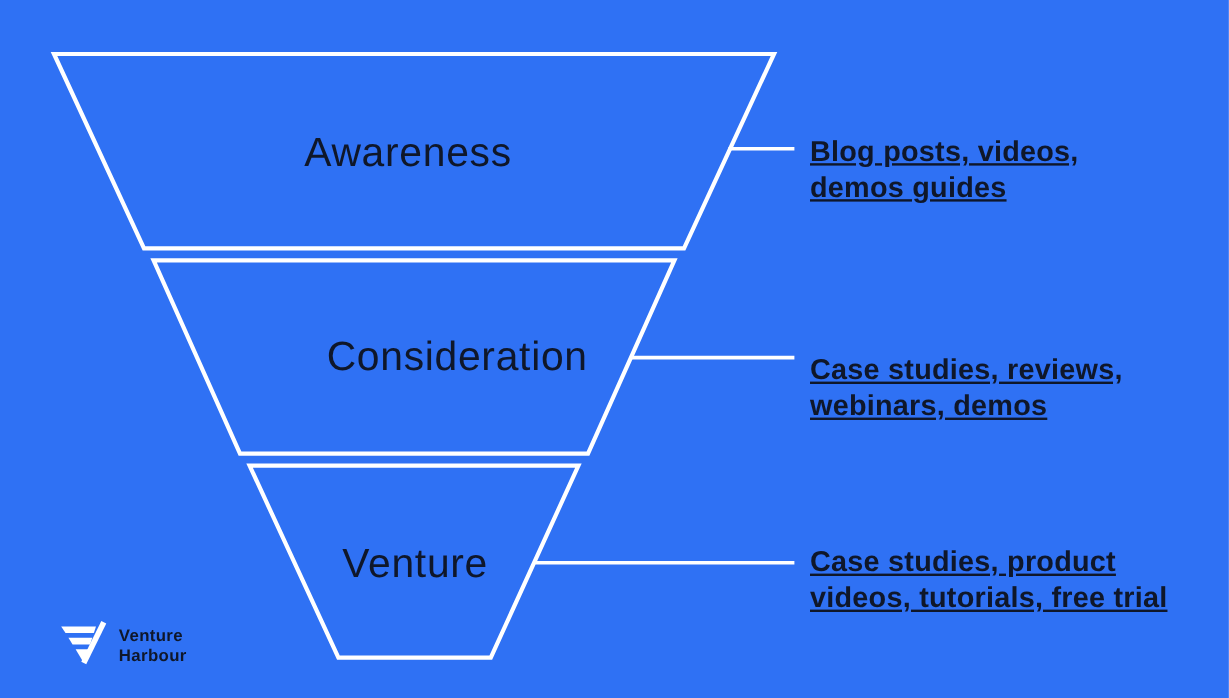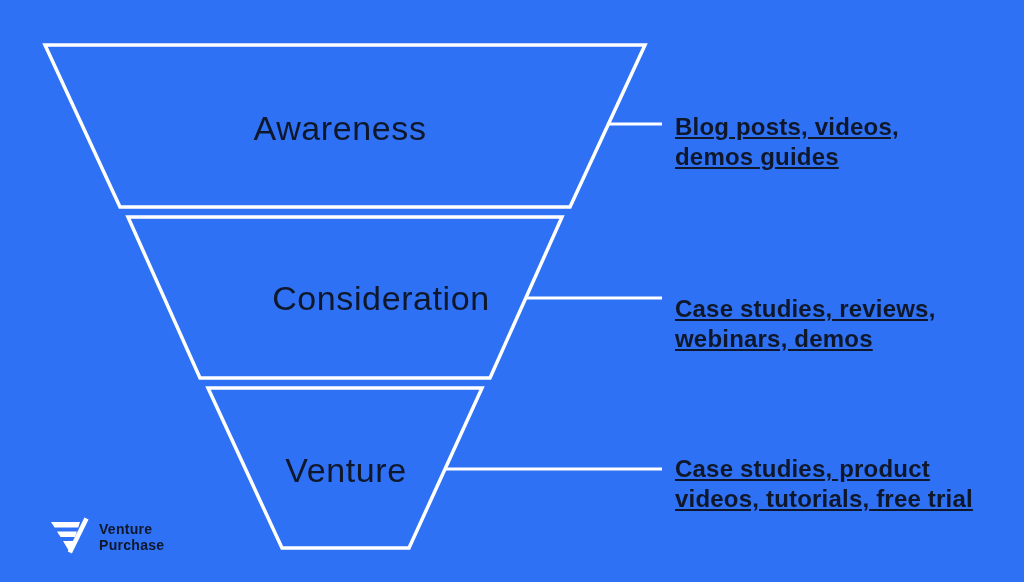--- a/index.html
+++ b/index.html
@@ -90,17 +90,17 @@
     <span>
       <svg class="logo-icon" viewBox="0 0 42 42" fill="#FFFFFF" stroke="none">
         <polygon points="3,8 32,8 30.2,13.5 6.6,13.5"></polygon>
         <polygon points="9,17.5 28.9,17.5 27.1,23 12.5,23"></polygon>
         <polygon points="15,27 25.8,27 21.6,38"></polygon>
         <line x1="21.8" y1="38.5" x2="38.5" y2="4.5" stroke="#FFFFFF" stroke-width="4.6"></line>
       </svg>
     </span>
     <div class="logo-text">
       <div>Venture</div>
-      <div>Purchase</div>
+      <div>Harbour</div>
     </div>
   </div>
 
 </div>
 
 </body></html>

